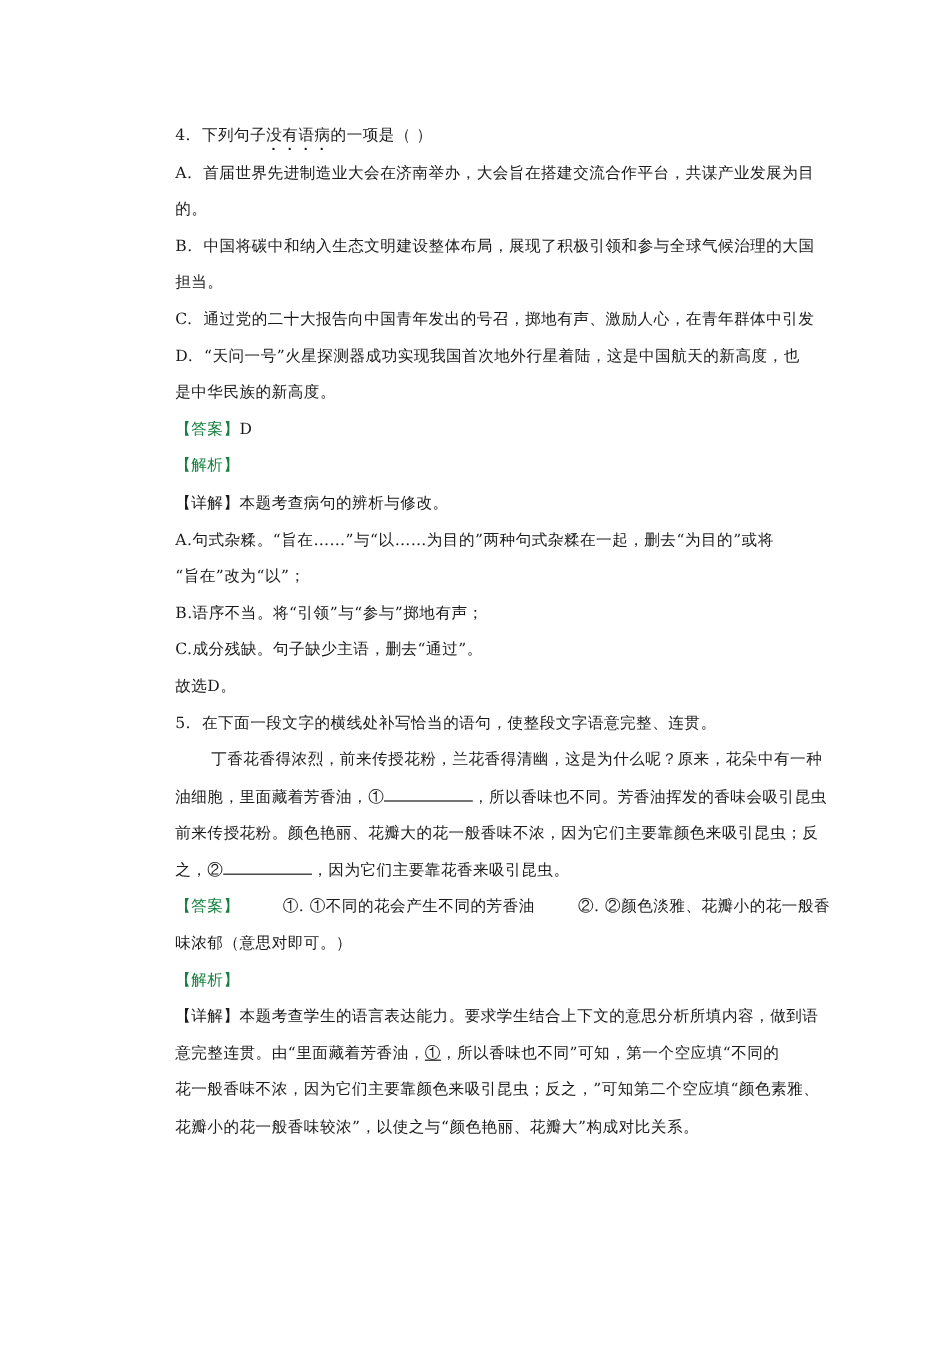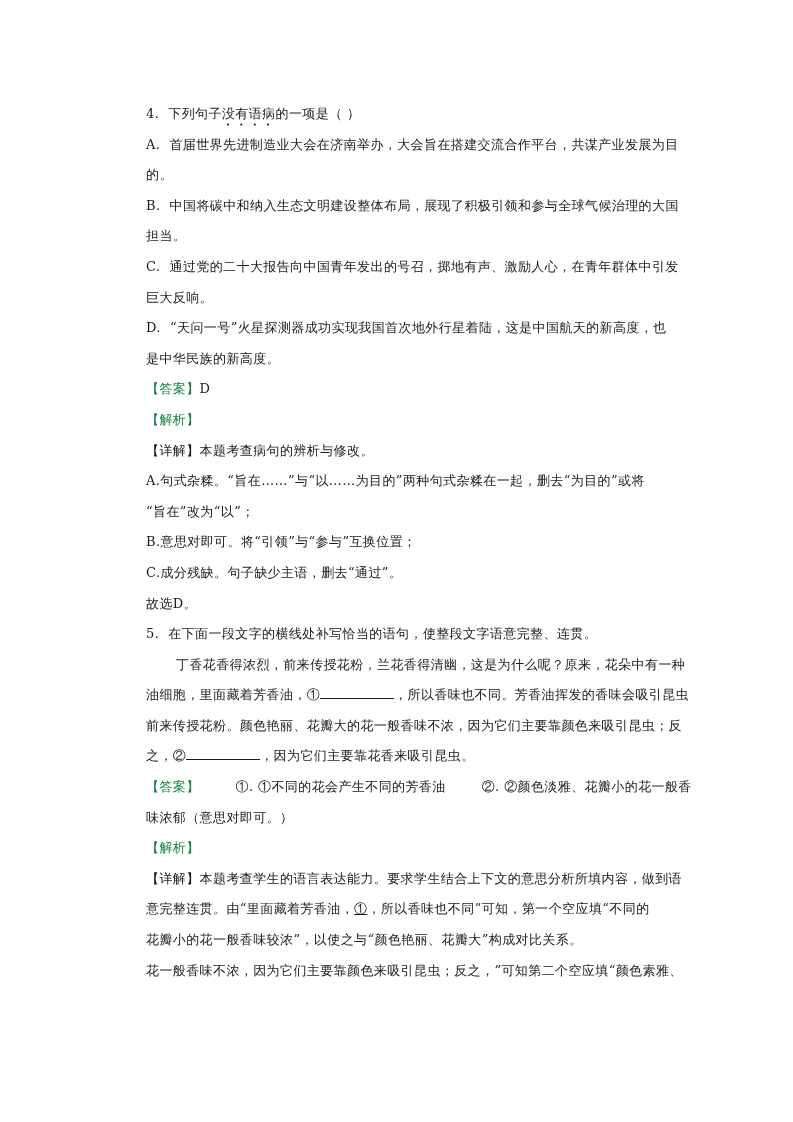--- a/index.html
+++ b/index.html
@@ -23,41 +23,40 @@
     <span>4.</span>&nbsp;&nbsp;<span>下列句子</span><span class="emph">没有语病</span><span>的一项是（    ）</span>
   </div>
 
   <div class="line"><span>A.</span>&nbsp;&nbsp;<span>首届世界先进制造业大会在济南举办，大会旨在搭建交流合作平台，共谋产业发展为目</span></div>
   <div class="line"><span>的。</span></div>
 
   <div class="line"><span>B.</span>&nbsp;&nbsp;<span>中国将碳中和纳入生态文明建设整体布局，展现了积极引领和参与全球气候治理的大国</span></div>
   <div class="line"><span>担当。</span></div>
 
   <div class="line"><span>C.</span>&nbsp;&nbsp;<span>通过党的二十大报告向中国青年发出的号召，掷地有声、激励人心，在青年群体中引发</span></div>
-  <div class="line"><span>巨大反响。</span></div>
 
   <div class="line"><span>D.</span>&nbsp;&nbsp;<span>“天问一号”火星探测器成功实现我国首次地外行星着陆，这是中国航天的新高度，也</span></div>
   <div class="line"><span>是中华民族的新高度。</span></div>
 
   <div class="line"><span class="blue">【答案】</span><span>D</span></div>
   <div class="line"><span class="blue">【解析】</span></div>
   <div class="line"><span>【详解】</span><span>本题考查病句的辨析与修改。</span></div>
   <div class="line">A.句式杂糅。“旨在……”与“以……为目的”两种句式杂糅在一起，删去“为目的”或将</div>
   <div class="line">“旨在”改为“以”；</div>
-  <div class="line">B.意思对即可。将“引领”与“参与”互换位置；</div>
+  <div class="line">B.语序不当。将“引领”与“参与”掷地有声；</div>
   <div class="line">C.成分残缺。句子缺少主语，删去“通过”。</div>
   <div class="line">故选D。</div>
 
   <div class="line"><span>5.</span>&nbsp;&nbsp;<span>在下面一段文字的横线处补写恰当的语句，使整段文字语意完整、连贯。</span></div>
 
   <div class="line indent">丁香花香得浓烈，前来传授花粉，兰花香得清幽，这是为什么呢？原来，花朵中有一种</div>
   <div class="line"><span>油细胞，里面藏着芳香油，①</span><span class="blank"></span><span>，所以香味也不同。芳香油挥发的香味会吸引昆虫</span></div>
   <div class="line">前来传授花粉。颜色艳丽、花瓣大的花一般香味不浓，因为它们主要靠颜色来吸引昆虫；反</div>
   <div class="line"><span>之，②</span><span class="blank"></span><span>，因为它们主要靠花香来吸引昆虫。</span></div>
 
   <div class="line"><span class="blue">【答案】</span><span class="gap"></span><span>①. ①不同的花会产生不同的芳香油</span><span class="gap"></span><span>②. ②颜色淡雅、花瓣小的花一般香</span></div>
   <div class="line">味浓郁（意思对即可。）</div>
   <div class="line"><span class="blue">【解析】</span></div>
   <div class="line"><span>【详解】</span><span>本题考查学生的语言表达能力。要求学生结合上下文的意思分析所填内容，做到语</span></div>
   <div class="line"><span>意完整连贯。由“里面藏着芳香油，</span><span class="ul">①</span><span>，所以香味也不同”可知，第一个空应填“不同的</span></div>
+  <div class="line">花一般香味不浓，因为它们主要靠颜色来吸引昆虫；反之，”可知第二个空应填“颜色素雅、</div>
   <div class="line">花瓣小的花一般香味较浓”，以使之与“颜色艳丽、花瓣大”构成对比关系。</div>
-  <div class="line">花一般香味不浓，因为它们主要靠颜色来吸引昆虫；反之，”可知第二个空应填“颜色素雅、</div>
 </div>
 
 </body></html>

